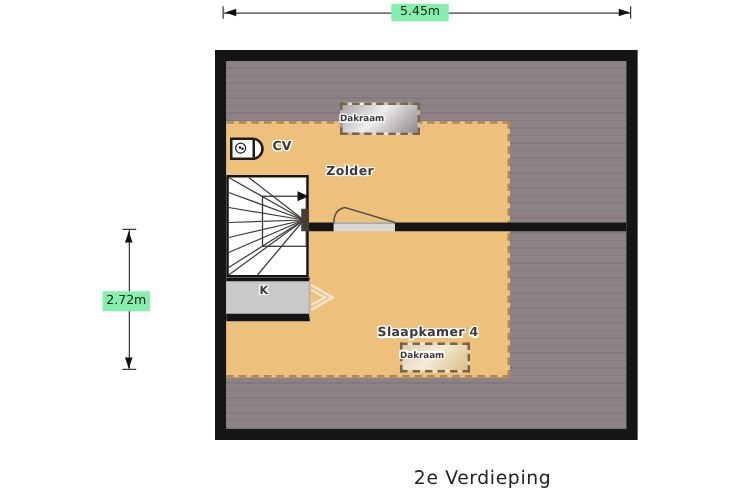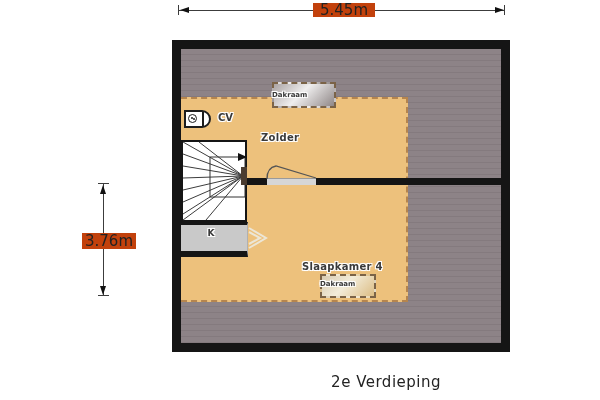--- a/index.html
+++ b/index.html
@@ -9,21 +9,21 @@
   }
   .abs{position:absolute;}
 
   
   .dim-line-h{left:179px;top:10px;width:325px;height:1px;background:#3c3c3c;}
   .dim-tick-v{width:1px;height:10px;background:#3c3c3c;top:5px;}
   .dim-arrow-left{left:180px;top:7px;width:0;height:0;
     border-top:3.5px solid transparent;border-bottom:3.5px solid transparent;border-right:9px solid #111;}
   .dim-arrow-right{left:495px;top:7px;width:0;height:0;
     border-top:3.5px solid transparent;border-bottom:3.5px solid transparent;border-left:9px solid #111;}
-  .dim-label{background:#c2410c;color:#222;font-size:15px;padding:0 7px;line-height:14px;}
+  .dim-label{background:#86efac;color:#222;font-size:10px;padding:0 7px;line-height:14px;}
   .dim-label-top{left:313px;top:3px;}
   .dim-line-v{left:103px;top:184px;width:1px;height:111px;background:#3c3c3c;}
   .dim-tick-h{width:11px;height:1px;background:#3c3c3c;left:98px;}
   .dim-arrow-up{left:100px;top:185px;width:0;height:0;
     border-left:3.5px solid transparent;border-right:3.5px solid transparent;border-bottom:9px solid #111;}
   .dim-arrow-down{left:100px;top:286px;width:0;height:0;
     border-left:3.5px solid transparent;border-right:3.5px solid transparent;border-top:9px solid #111;}
   .dim-label-left{left:82px;top:233px;padding:1px 3px;}
 
   
@@ -80,21 +80,21 @@
 <div class="abs dim-tick-v" style="left:504px;"></div>
 <div class="abs dim-arrow-left"></div>
 <div class="abs dim-arrow-right"></div>
 <div class="abs dim-label dim-label-top">5.45m</div>
 
 <div class="abs dim-line-v"></div>
 <div class="abs dim-tick-h" style="top:183px;"></div>
 <div class="abs dim-tick-h" style="top:295px;"></div>
 <div class="abs dim-arrow-up"></div>
 <div class="abs dim-arrow-down"></div>
-<div class="abs dim-label dim-label-left">3.76m</div>
+<div class="abs dim-label dim-label-left">2.72m</div>
 
 <div class="abs plan">
   <div class="plan-inner">
 
     <div class="abs floor-sloped"></div>
     <div class="abs room-orange"></div>
 
     <div class="abs dakraam dakraam-top"></div>
     <div class="abs dakraam dakraam-bottom"></div>
 

